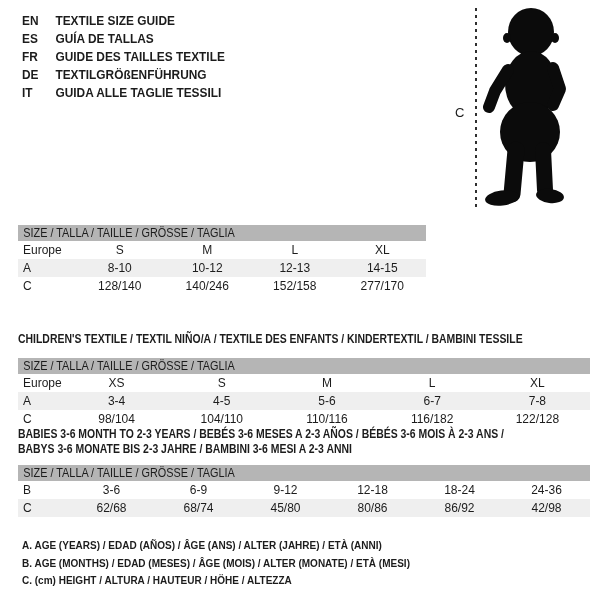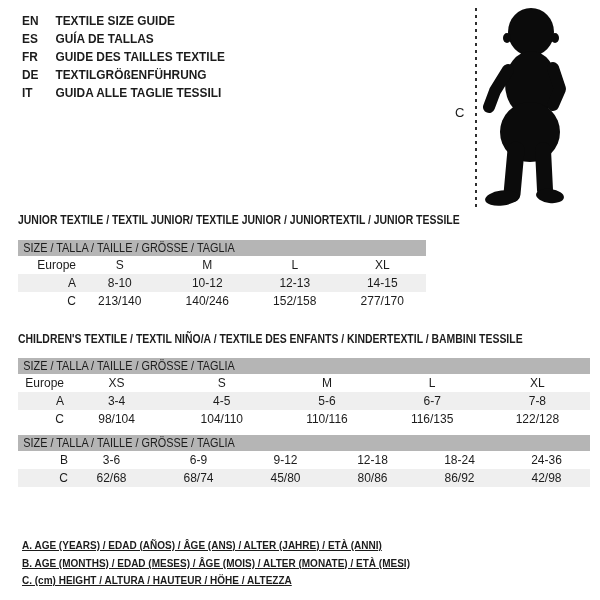--- a/index.html
+++ b/index.html
@@ -46,25 +46,25 @@
   table.size-table { border-collapse:collapse; table-layout:fixed; width:100%; }
   .size-table td {
     font-size:12px; height:18px; padding:0;
     text-align:center; vertical-align:middle; overflow:hidden; white-space:nowrap;
   }
   .size-table tr.head td { background:var(--header-bg,#b5b5b5); text-align:left; height:16px; }
   .head-text {
     display:inline-block; transform:scaleX(0.87); transform-origin:0 50%;
     font-size:12.5px; padding-left:6px; white-space:nowrap;
   }
-  .size-table td.rowlabel { text-align:right; padding-left:5px; }
+  .size-table td.rowlabel { text-align:left; padding-left:5px; }
   .size-table tr.shaded td { background:var(--shaded-bg,#efefef); }
 
   
-  .legend { position:absolute; left:22px; top:537px;text-decoration:underline; }
+  .legend { position:absolute; left:22px; top:537px; }
   .legend-line {
     font-weight:bold; font-size:11.5px; line-height:17.5px; white-space:nowrap;
     transform:scaleX(0.87); transform-origin:0 50%;
   }
 </style>
 </head>
 <body>
 
 <div class="canvas">
 
@@ -105,23 +105,20 @@
       <path d="M27 62 L14 83 L8 99" stroke="currentColor" stroke-width="12" stroke-linecap="round" stroke-linejoin="round" fill="none"></path>
       <path d="M72 60 L79 81 L72 97" stroke="currentColor" stroke-width="12" stroke-linecap="round" stroke-linejoin="round" fill="none"></path>
       <path d="M35 142 L31 186" stroke="currentColor" stroke-width="17" stroke-linecap="round" fill="none"></path>
       <path d="M62 142 L64 182" stroke="currentColor" stroke-width="16" stroke-linecap="round" fill="none"></path>
       <ellipse cx="21" cy="190" rx="17" ry="7.5" transform="rotate(-7 21 190)"></ellipse>
       <ellipse cx="69" cy="188" rx="14" ry="7" transform="rotate(7 69 188)"></ellipse>
     </g>
   </svg>
 
   <div class="section sec-junior">
-    <div class="sec-titles">
-        <div class="sec-title-line">JUNIOR TEXTILE / TEXTIL JUNIOR/ TEXTILE JUNIOR / JUNIORTEXTIL / JUNIOR TESSILE</div>
-      </div>
     <table class="size-table">
         <colgroup>
           <col style="width: 58px;">
           <col>
           <col>
           <col>
           <col>
         </colgroup>
         <tbody>
           <tr class="head">
@@ -136,21 +133,21 @@
           </tr>
           <tr class="shaded">
             <td class="rowlabel">A</td>
             <td>8-10</td>
             <td>10-12</td>
             <td>12-13</td>
             <td>14-15</td>
           </tr>
           <tr>
             <td class="rowlabel">C</td>
-            <td>213/140</td>
+            <td>128/140</td>
             <td>140/246</td>
             <td>152/158</td>
             <td>277/170</td>
           </tr>
         </tbody>
       </table>
   </div>
 
   <div class="section sec-children">
     <div class="sec-titles">
@@ -183,28 +180,32 @@
             <td>4-5</td>
             <td>5-6</td>
             <td>6-7</td>
             <td>7-8</td>
           </tr>
           <tr>
             <td class="rowlabel">C</td>
             <td>98/104</td>
             <td>104/110</td>
             <td>110/116</td>
-            <td>116/135</td>
+            <td>116/182</td>
             <td>122/128</td>
           </tr>
         </tbody>
       </table>
   </div>
 
   <div class="section sec-babies">
+    <div class="sec-titles">
+        <div class="sec-title-line">BABIES 3-6 MONTH TO 2-3 YEARS / BEBÉS 3-6 MESES A 2-3 AÑOS / BÉBÉS 3-6 MOIS À 2-3 ANS /</div>
+        <div class="sec-title-line">BABYS 3-6 MONATE BIS 2-3 JAHRE / BAMBINI 3-6 MESI A 2-3 ANNI</div>
+      </div>
     <table class="size-table">
         <colgroup>
           <col style="width: 50px;">
           <col>
           <col>
           <col>
           <col>
           <col>
           <col>
         </colgroup>

